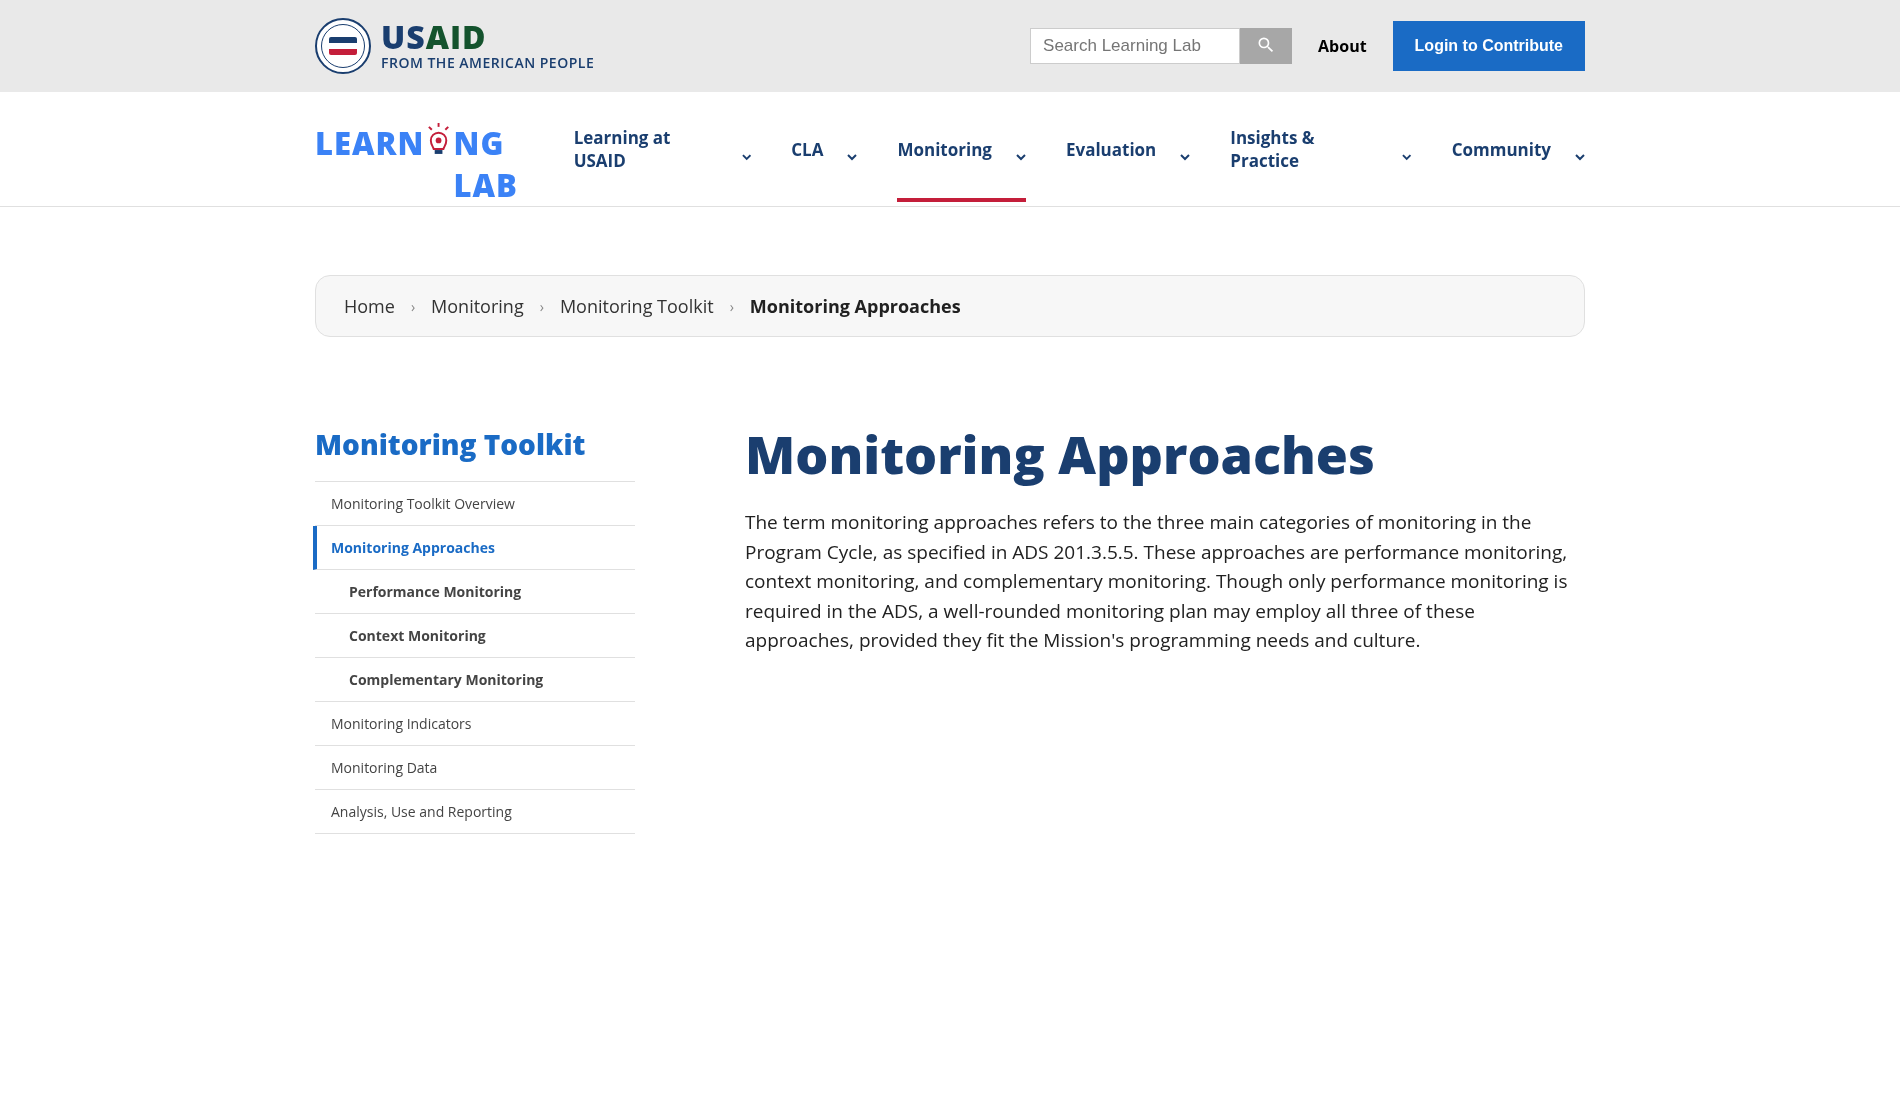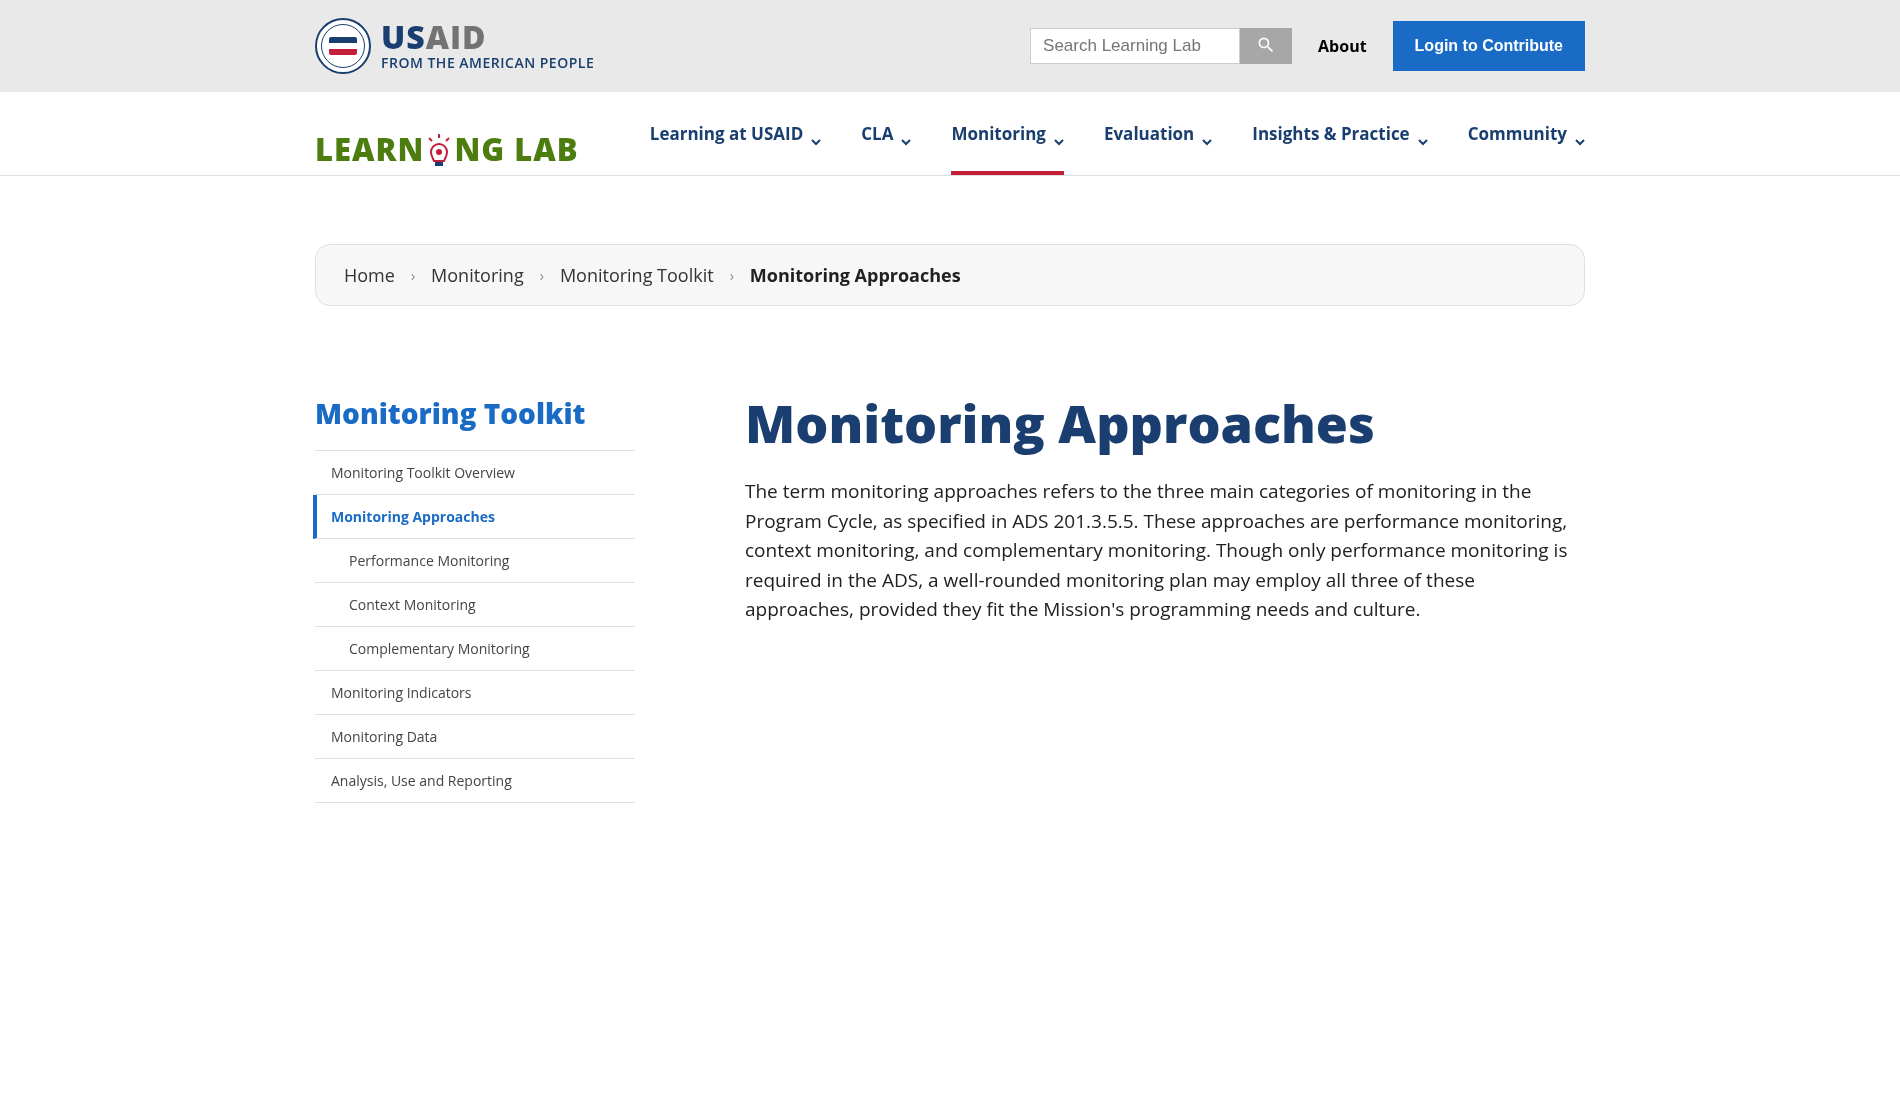--- a/index.html
+++ b/index.html
@@ -7,51 +7,51 @@
 .top-bar{background:#e9e9e9;padding:18px 0;}
 .container{max-width:1270px;margin:0 auto;padding:0 0px;}
 .top-bar-inner{display:flex;align-items:center;justify-content:space-between;}
 .usaid-logo{display:flex;align-items:center;gap:10px;margin-left:0;}
 .usaid-seal{width:56px;height:56px;border-radius:50%;border:2px solid #1a3e6f;display:flex;align-items:center;justify-content:center;background:#fff;position:relative;}
 .usaid-seal::before{content:"";position:absolute;inset:4px;border:1px solid #1a3e6f;border-radius:50%;}
 .usaid-seal-inner{width:28px;height:18px;background:linear-gradient(to bottom,#1a3e6f 33%,#fff 33%,#fff 66%,#c41e3a 66%);border-radius:2px;z-index:1;}
 .usaid-text{display:flex;flex-direction:column;}
 .usaid-main{display:flex;font-weight:800;font-size:32px;letter-spacing:1px;line-height:1;}
 .usaid-us{color:#1a3e6f;}
-.usaid-aid{color:#737373;}
+.usaid-aid{color:#14532d;}
 .usaid-tag{font-size:14px;color:#1a3e6f;letter-spacing:0.5px;font-weight:600;margin-top:0;}
 .top-right{display:flex;align-items:center;gap:26px;}
 .search-wrap{display:flex;}
 .search-input{width:210px;height:36px;border:1px solid #ccc;padding:0 12px;font-size:17px;color:#555;outline:none;}
 .search-btn{width:52px;height:36px;background:#a7a7a7;border:none;display:flex;align-items:center;justify-content:center;cursor:pointer;}
 .search-btn svg{width:20px;height:20px;fill:#fff;}
 .about-link{color:#000000;font-weight:700;font-size:16px;text-decoration:none;}
 .login-btn{background:#1a6bc5;color:#fff;border:none;padding:16px 22px;font-weight:700;font-size:16px;cursor:pointer;}
 .nav-bar{background:#fff;border-bottom:1px solid #e0e0e0;padding:30px 0 0 0;}
 .nav-inner{display:flex;align-items:center;justify-content:space-between;}
-.learning-lab-logo{font-weight:800;font-size:31px;letter-spacing:1px;color:#4d7c0f;display:flex;align-items:flex-end;}
+.learning-lab-logo{font-weight:800;font-size:31px;letter-spacing:1px;color:#3b82f6;display:flex;align-items:flex-start;}
 .bulb-icon{width:26px;height:36px;margin:0 2px;position:relative;display:inline-flex;align-items:center;justify-content:center;}
 .main-nav{display:flex;gap:40px;padding-bottom:0;}
-.nav-item{color:#1a3e6f;font-weight:700;font-size:17px;text-decoration:none;display:flex;align-items:center;gap:8px;padding-bottom:30px;position:relative;cursor:pointer;}
+.nav-item{color:#1a3e6f;font-weight:700;font-size:17px;text-decoration:none;display:flex;align-items:center;gap:24px;padding-bottom:30px;position:relative;cursor:pointer;}
 .nav-item.active::after{content:"";position:absolute;bottom:0;left:0;right:0;height:4px;background:#c41e3a;}
 .chevron-down{width:10px;height:10px;display:inline-block;}
 .chevron-down svg{width:100%;height:100%;}
 .breadcrumb-section{padding:68px 0 0 0;}
 .breadcrumb{background:#f7f7f7;border:1px solid #e0e0e0;border-radius:15px;padding:18px 28px;display:flex;align-items:center;gap:16px;font-size:18px;}
 .breadcrumb-link{color:#333;text-decoration:none;}
 .breadcrumb-sep{color:#888;font-size:14px;}
 .breadcrumb-current{font-weight:700;color:#212121;}
 .content-section{padding:88px 0 40px 0;}
 .content-inner{display:flex;gap:110px;align-items:flex-start;}
 .sidebar{width:320px;flex-shrink:0;}
 .sidebar-title{color:#1a6bc5;font-weight:800;font-size:28px;margin-bottom:18px;cursor:pointer;}
 .sidebar-list{list-style:none;border-top:1px solid #e0e0e0;}
 .sidebar-item{border-bottom:1px solid #e0e0e0;padding:12px 0 12px 16px;font-size:14px;color:#444;cursor:pointer;}
 .sidebar-item.active{color:#1a6bc5;font-weight:700;border-left:4px solid #1a6bc5;padding-left:14px;margin-left:-2px;}
-.sidebar-sub{padding-left:34px;}
+.sidebar-sub{padding-left:34px;font-weight:bold;}
 .main-content{flex:1;}
 .page-title{color:#1a3e6f;font-weight:800;font-size:52px;margin-bottom:26px;line-height:1.1;}
 .page-text{font-size:19px;line-height:1.55;color:#212121;}
 </style>
 </head>
 <body>
 
 <div class="top-bar">
   <div class="container">
     <div class="top-bar-inner">

